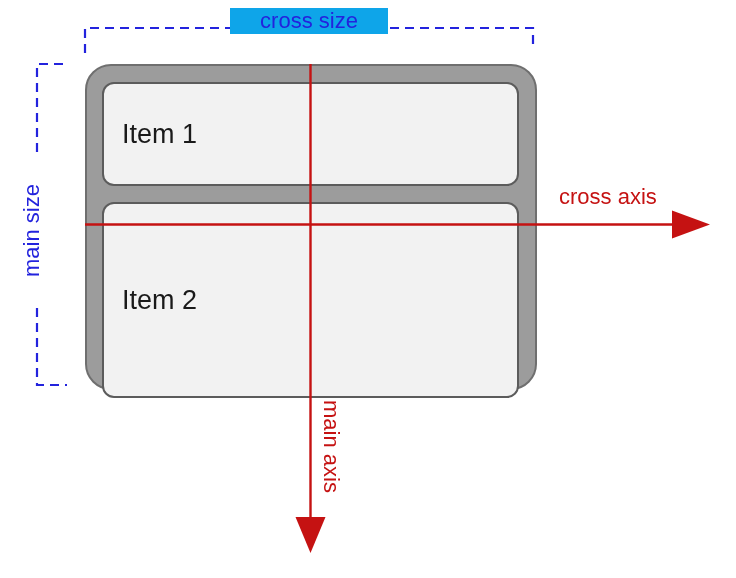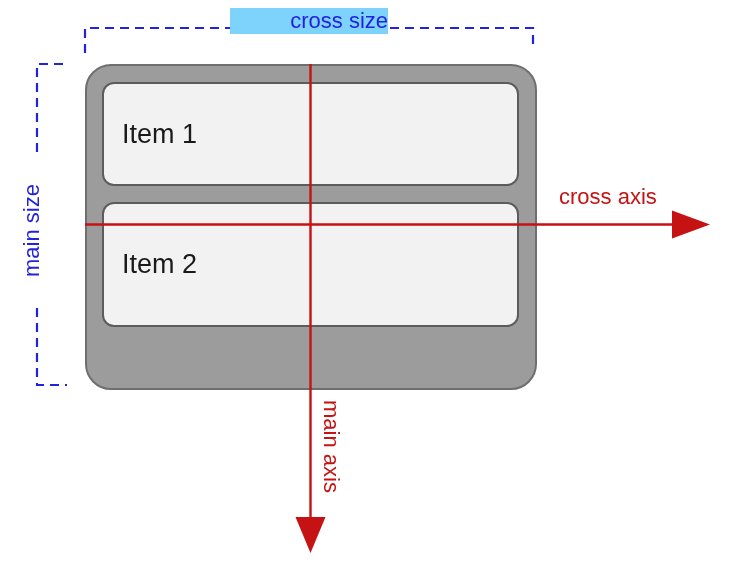--- a/index.html
+++ b/index.html
@@ -36,21 +36,21 @@
     background: var(--item_gray);
     border: 2px solid var(--item_border);
     border-radius: 12px;
     display: flex;
     align-items: center;
     padding-left: 18px;
     font-size: 27px;
     color: var(--item_text);
   }
   .flex-item.item1 { top: 16px;  height: 104px; }
-  .flex-item.item2 { top: 136px; height: 125px; }
+  .flex-item.item2 { top: 136px; height: 196px; }
 
   
   #overlay {
     position: absolute;
     left: 0;
     top: 0;
     z-index: 2;
     pointer-events: none;
   }
   .bracket {
@@ -72,22 +72,22 @@
     font-size: 22px;
     line-height: 26px;
     white-space: nowrap;
   }
   .label.blue { color: var(--blue); }
   .label.red  { color: var(--red); }
   .cross-size-label {
     left: 230px;
     top: 8px;
     width: 158px;
-    text-align: right;
-    background: #7dd3fc;
+    text-align: center;
+    background: #0ea5e9;
   }
   .main-size-label {
     left: 19px;
     top: 303px;
     transform: rotate(-90deg);
     transform-origin: 0 0;
     background: #ffffff;
     padding: 0 26px;
   }
   .cross-axis-label {

